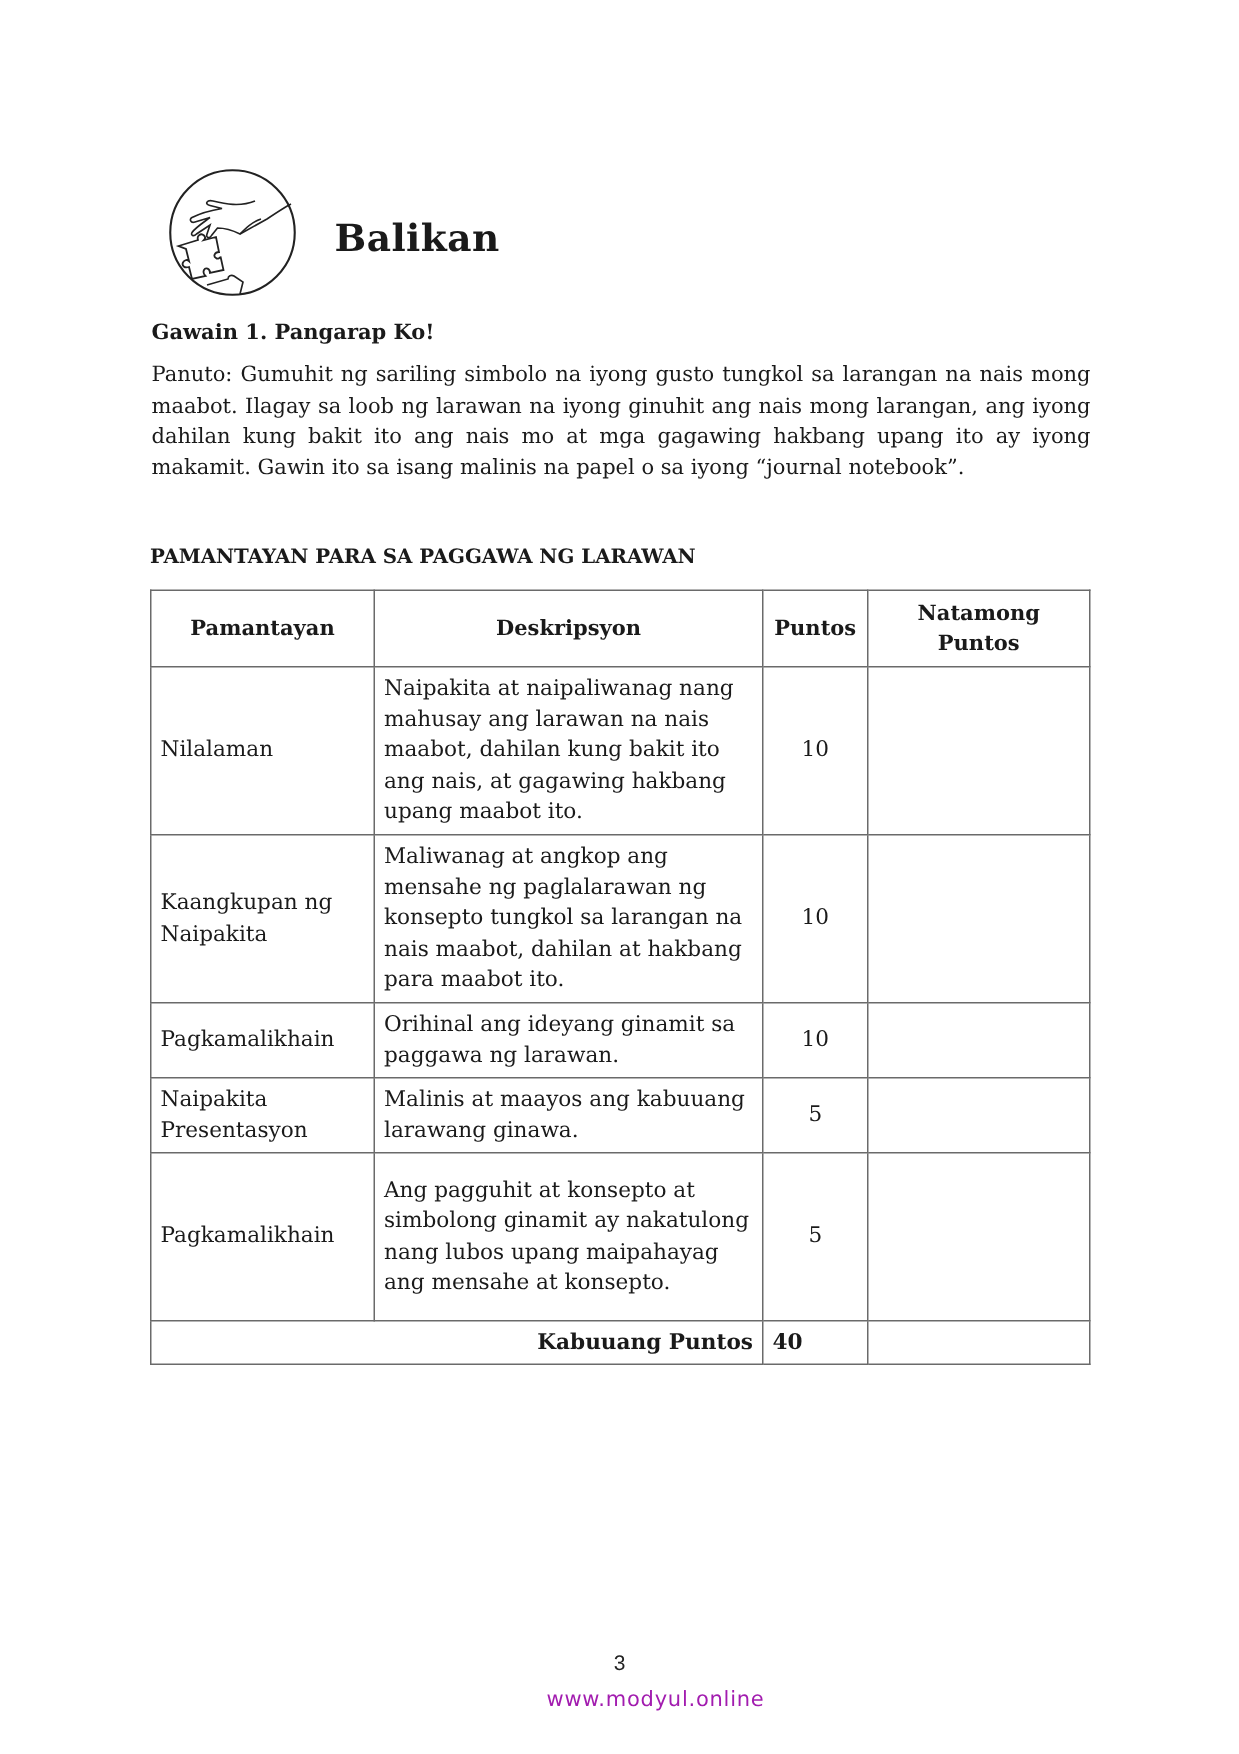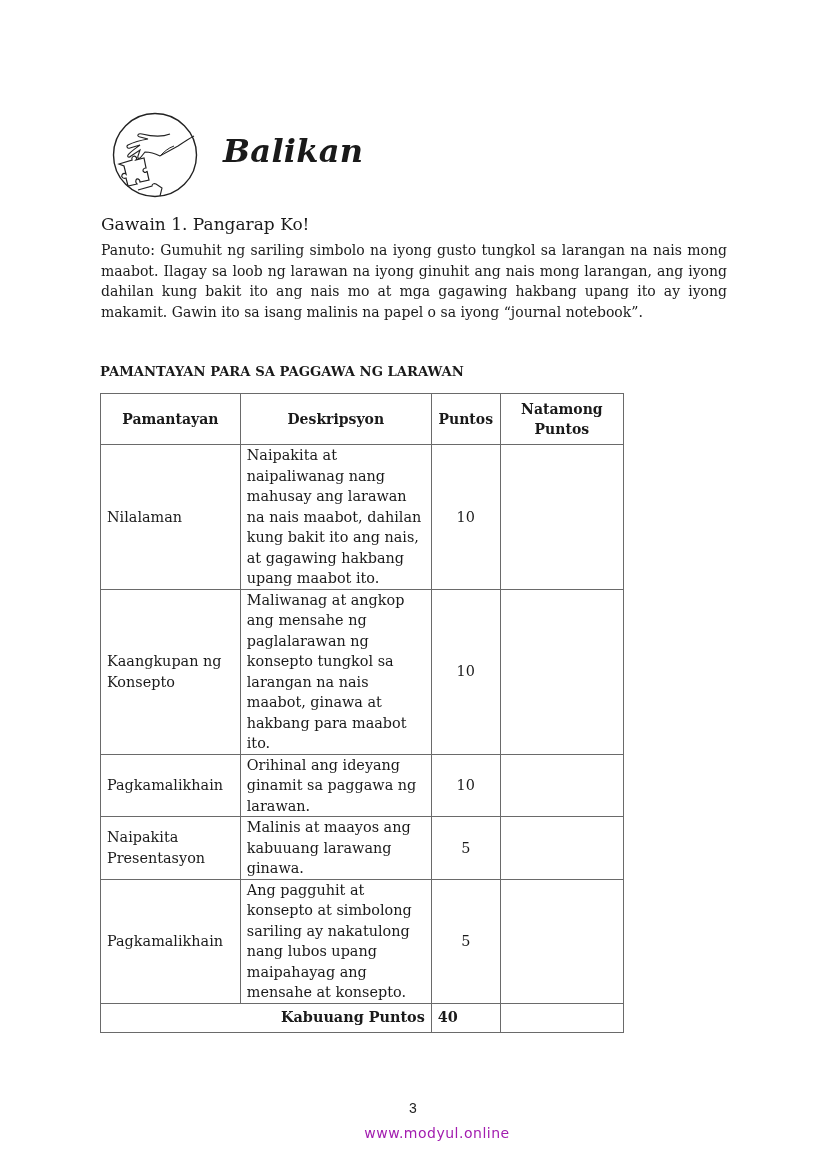--- a/index.html
+++ b/index.html
@@ -1,26 +1,26 @@
 <!DOCTYPE html>
 <html><head>
 <meta charset="utf-8">
 <style>
   html, body { margin: 0; padding: 0; background: #fff; }
   body { width: 826px; height: 1169px; position: relative; overflow: hidden;
          font-family: "DejaVu Serif", "Liberation Serif", serif; color: #1a1a1a; }
   .icon-circle { position: absolute; left: 112px; top: 112px; width: 86px; height: 86px; }
-  .section-title { position: absolute; left: 223px; top: 132px; font-size: 32px;
-                   font-weight: bold; font-style: italic; letter-spacing: 0.3px; }
-  .activity-title { position: absolute; left: 101px; top: 214px; font-size: 17px; font-weight: normal; }
+  .section-title { position: absolute; left: 223px; top: 144px; font-size: 25px;
+                   font-weight: bold; letter-spacing: 0.3px; }
+  .activity-title { position: absolute; left: 101px; top: 214px; font-size: 14px; font-weight: bold; }
   .instructions { position: absolute; left: 101px; top: 240px; width: 626px; font-size: 14px;
                   line-height: 20.5px; text-align: justify; }
   .table-title { position: absolute; left: 100px; top: 364px; width: 626px; text-align: left;
                  font-size: 13.2px; font-weight: bold; }
-  table.rubric { position: absolute; left: 100px; top: 393px; width: 524px; border-collapse: collapse;
+  table.rubric { position: absolute; left: 100px; top: 393px; width: 627px; border-collapse: collapse;
                  font-size: 14.4px; line-height: 20.5px; }
   table.rubric th, table.rubric td { border: 1.4px solid #6a6a6a; padding: 0 6px; vertical-align: middle; }
   table.rubric th { font-weight: bold; text-align: center; font-size: 14px; }
   .col1 { width: 136px; }
   .col2 { width: 246px; }
   .col3 { width: 57px; text-align: center; margin-left: 24px; }
   .col4 { width: 135px; }
   tr.head { height: 51px; }
   tr.r1, tr.r2 { height: 112px; }
   tr.r3, tr.r4 { height: 50px; }
@@ -60,40 +60,40 @@
     <th class="col3">Puntos</th>
     <th class="col4">Natamong Puntos</th>
   </tr>
   <tr class="r1">
     <td>Nilalaman</td>
     <td>Naipakita at naipaliwanag nang mahusay ang larawan na nais maabot, dahilan kung bakit ito ang nais, at gagawing hakbang upang maabot ito.</td>
     <td class="col3">10</td>
     <td></td>
   </tr>
   <tr class="r2">
-    <td>Kaangkupan ng Konsepto</td>
-    <td>Maliwanag at angkop ang mensahe ng paglalarawan ng konsepto tungkol sa larangan na nais maabot, ginawa at hakbang para maabot ito.</td>
+    <td>Kaangkupan ng Naipakita</td>
+    <td>Maliwanag at angkop ang mensahe ng paglalarawan ng konsepto tungkol sa larangan na nais maabot, dahilan at hakbang para maabot ito.</td>
     <td class="col3">10</td>
     <td></td>
   </tr>
   <tr class="r3">
     <td>Pagkamalikhain</td>
     <td>Orihinal ang ideyang ginamit sa paggawa ng larawan.</td>
     <td class="col3">10</td>
     <td></td>
   </tr>
   <tr class="r4">
     <td>Naipakita Presentasyon</td>
     <td>Malinis at maayos ang kabuuang larawang ginawa.</td>
     <td class="col3">5</td>
     <td></td>
   </tr>
   <tr class="r5">
     <td>Pagkamalikhain</td>
-    <td>Ang pagguhit at konsepto at simbolong sariling ay nakatulong nang lubos upang maipahayag ang mensahe at konsepto.</td>
+    <td>Ang pagguhit at konsepto at simbolong ginamit ay nakatulong nang lubos upang maipahayag ang mensahe at konsepto.</td>
     <td class="col3">5</td>
     <td></td>
   </tr>
   <tr class="total">
     <td colspan="2" class="total-label">Kabuuang Puntos</td>
     <td class="total-value">40</td>
     <td></td>
   </tr>
 </tbody>
   </table>

